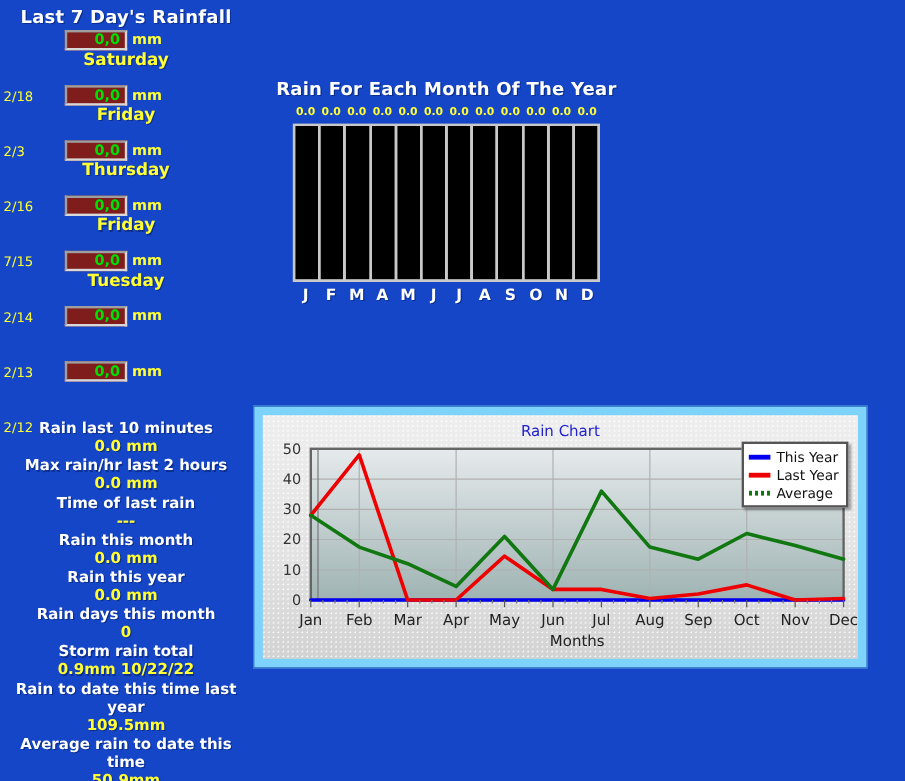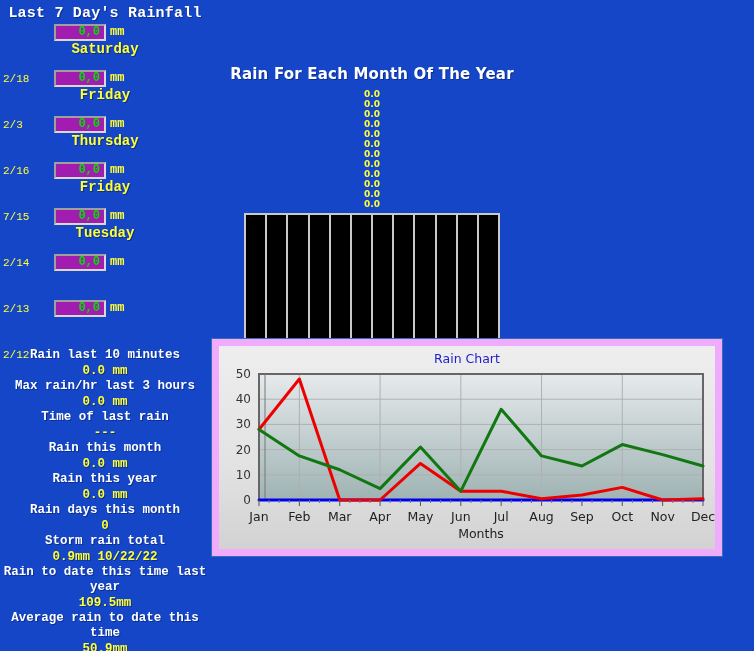--- a/index.html
+++ b/index.html
@@ -13,21 +13,20 @@
     font-family: "DejaVu Sans", sans-serif;
     overflow: hidden;
     position: relative;
   }
   
   #left-panel {
     position: absolute;
     left: 0; top: 0;
     width: 210px;
     height: 650px;
-    font-family: Liberation Mono, monospace;
   }
   #rainfall-title {
     color: #ffffff;
     font-size: 15px;
     font-weight: bold;
     text-align: center;
     padding-top: 5px;
     letter-spacing: 0.2px;
     text-shadow: 1px 1px 0 #0b2f90;
   }
@@ -43,21 +42,21 @@
     font-size: 11px;
     font-weight: normal;
     margin-top: 43px;
   }
   .day-readout {
     position: absolute;
     left: 54px;
     top: 2px;
     width: 52px;
     height: 17px;
-    background: #a21caf;
+    background: #7f1d1d;
     border: 2px solid #d8d8d8;
     border-top-color: #9f9f9f;
     border-left-color: #9f9f9f;
     box-sizing: border-box;
     text-align: right;
   }
   .day-value {
     color: #00e000;
     font-size: 12px;
     font-weight: bold;
@@ -117,21 +116,20 @@
     font-size: 15px;
     font-weight: bold;
     text-shadow: 1px 1px 0 #0b2f90;
     letter-spacing: 0.2px;
     margin-top: 19px;
   }
   #monthly-values {
     display: flex;
     margin-top: 6px;
     padding: 0 22px;
-    flex-direction: column;
   }
   #monthly-values > div {
     flex: 1;
     text-align: center;
     color: #ffff33;
     font-size: 9px;
     font-weight: bold;
   }
   #monthly-bars {
     margin-top: 4px;
@@ -169,21 +167,21 @@
     font-weight: bold;
     text-shadow: 1px 1px 0 #0b2f90;
   }
   
   #rain-chart-panel {
     position: absolute;
     left: 211px;
     top: 338px;
     width: 512px;
     height: 219px;
-    background: #f0abfc;
+    background: #7dd3fc;
     border: 1px solid #2f6fc0;
     box-sizing: border-box;
     padding: 7px;
   }
   #rain-chart-inner {
     width: 100%;
     height: 100%;
     background:
       radial-gradient(circle at 1px 1px, #ffffff 0.6px, transparent 0.7px) 0 0/4px 4px,
       linear-gradient(180deg, #eeeeee 0%, #e2e2e2 60%, #d2d2d2 100%);
@@ -283,21 +281,21 @@
         <div class="day-date">2/12</div>
         <div class="day-readout">
           <span class="day-value">0,0</span>
         </div>
         <div class="day-unit">mm</div>
       </div>
     </div>
   <div id="stats">
       <div class="stat-label">Rain last 10 minutes</div>
       <div class="stat-value">0.0 mm</div>
-      <div class="stat-label">Max rain/hr last 3 hours</div>
+      <div class="stat-label">Max rain/hr last 2 hours</div>
       <div class="stat-value">0.0 mm</div>
       <div class="stat-label">Time of last rain</div>
       <div class="stat-value">---</div>
       <div class="stat-label">Rain this month</div>
       <div class="stat-value">0.0 mm</div>
       <div class="stat-label">Rain this year</div>
       <div class="stat-value">0.0 mm</div>
       <div class="stat-label">Rain days this month</div>
       <div class="stat-value">0</div>
       <div class="stat-label">Storm rain total</div>
@@ -465,14 +463,28 @@
         <line x1="383.0909090909091" y1="134" x2="383.0909090909091" y2="137" stroke="#777777" stroke-width="1"></line>
         <line x1="393.1818181818182" y1="134" x2="393.1818181818182" y2="137" stroke="#777777" stroke-width="1"></line>
         <line x1="413.3636363636364" y1="134" x2="413.3636363636364" y2="137" stroke="#777777" stroke-width="1"></line>
         <line x1="423.45454545454544" y1="134" x2="423.45454545454544" y2="137" stroke="#777777" stroke-width="1"></line>
         <line x1="433.5454545454545" y1="134" x2="433.5454545454545" y2="137" stroke="#777777" stroke-width="1"></line>
         <line x1="453.72727272727275" y1="134" x2="453.72727272727275" y2="137" stroke="#777777" stroke-width="1"></line>
         <line x1="463.8181818181818" y1="134" x2="463.8181818181818" y2="137" stroke="#777777" stroke-width="1"></line>
         <line x1="473.9090909090909" y1="134" x2="473.9090909090909" y2="137" stroke="#777777" stroke-width="1"></line>
         <text x="262" y="172" text-anchor="middle" fill="#222222" font-size="12.5" font-family="&quot;DejaVu Sans&quot;, sans-serif">Months</text>
       </svg>
+    <div id="rain-legend">
+        <div class="legend-row">
+          <span class="legend-swatch" style="background: rgb(0, 0, 238);"></span>
+          <span class="legend-label">This Year</span>
+        </div>
+        <div class="legend-row">
+          <span class="legend-swatch" style="background: rgb(238, 0, 0);"></span>
+          <span class="legend-label">Last Year</span>
+        </div>
+        <div class="legend-row">
+          <span class="legend-swatch" style="background: repeating-linear-gradient(90deg, rgb(17, 119, 17) 0px, rgb(17, 119, 17) 3px, transparent 3px, transparent 5px);"></span>
+          <span class="legend-label">Average</span>
+        </div>
+      </div>
   </div>
 </div>
 
 </body></html>

